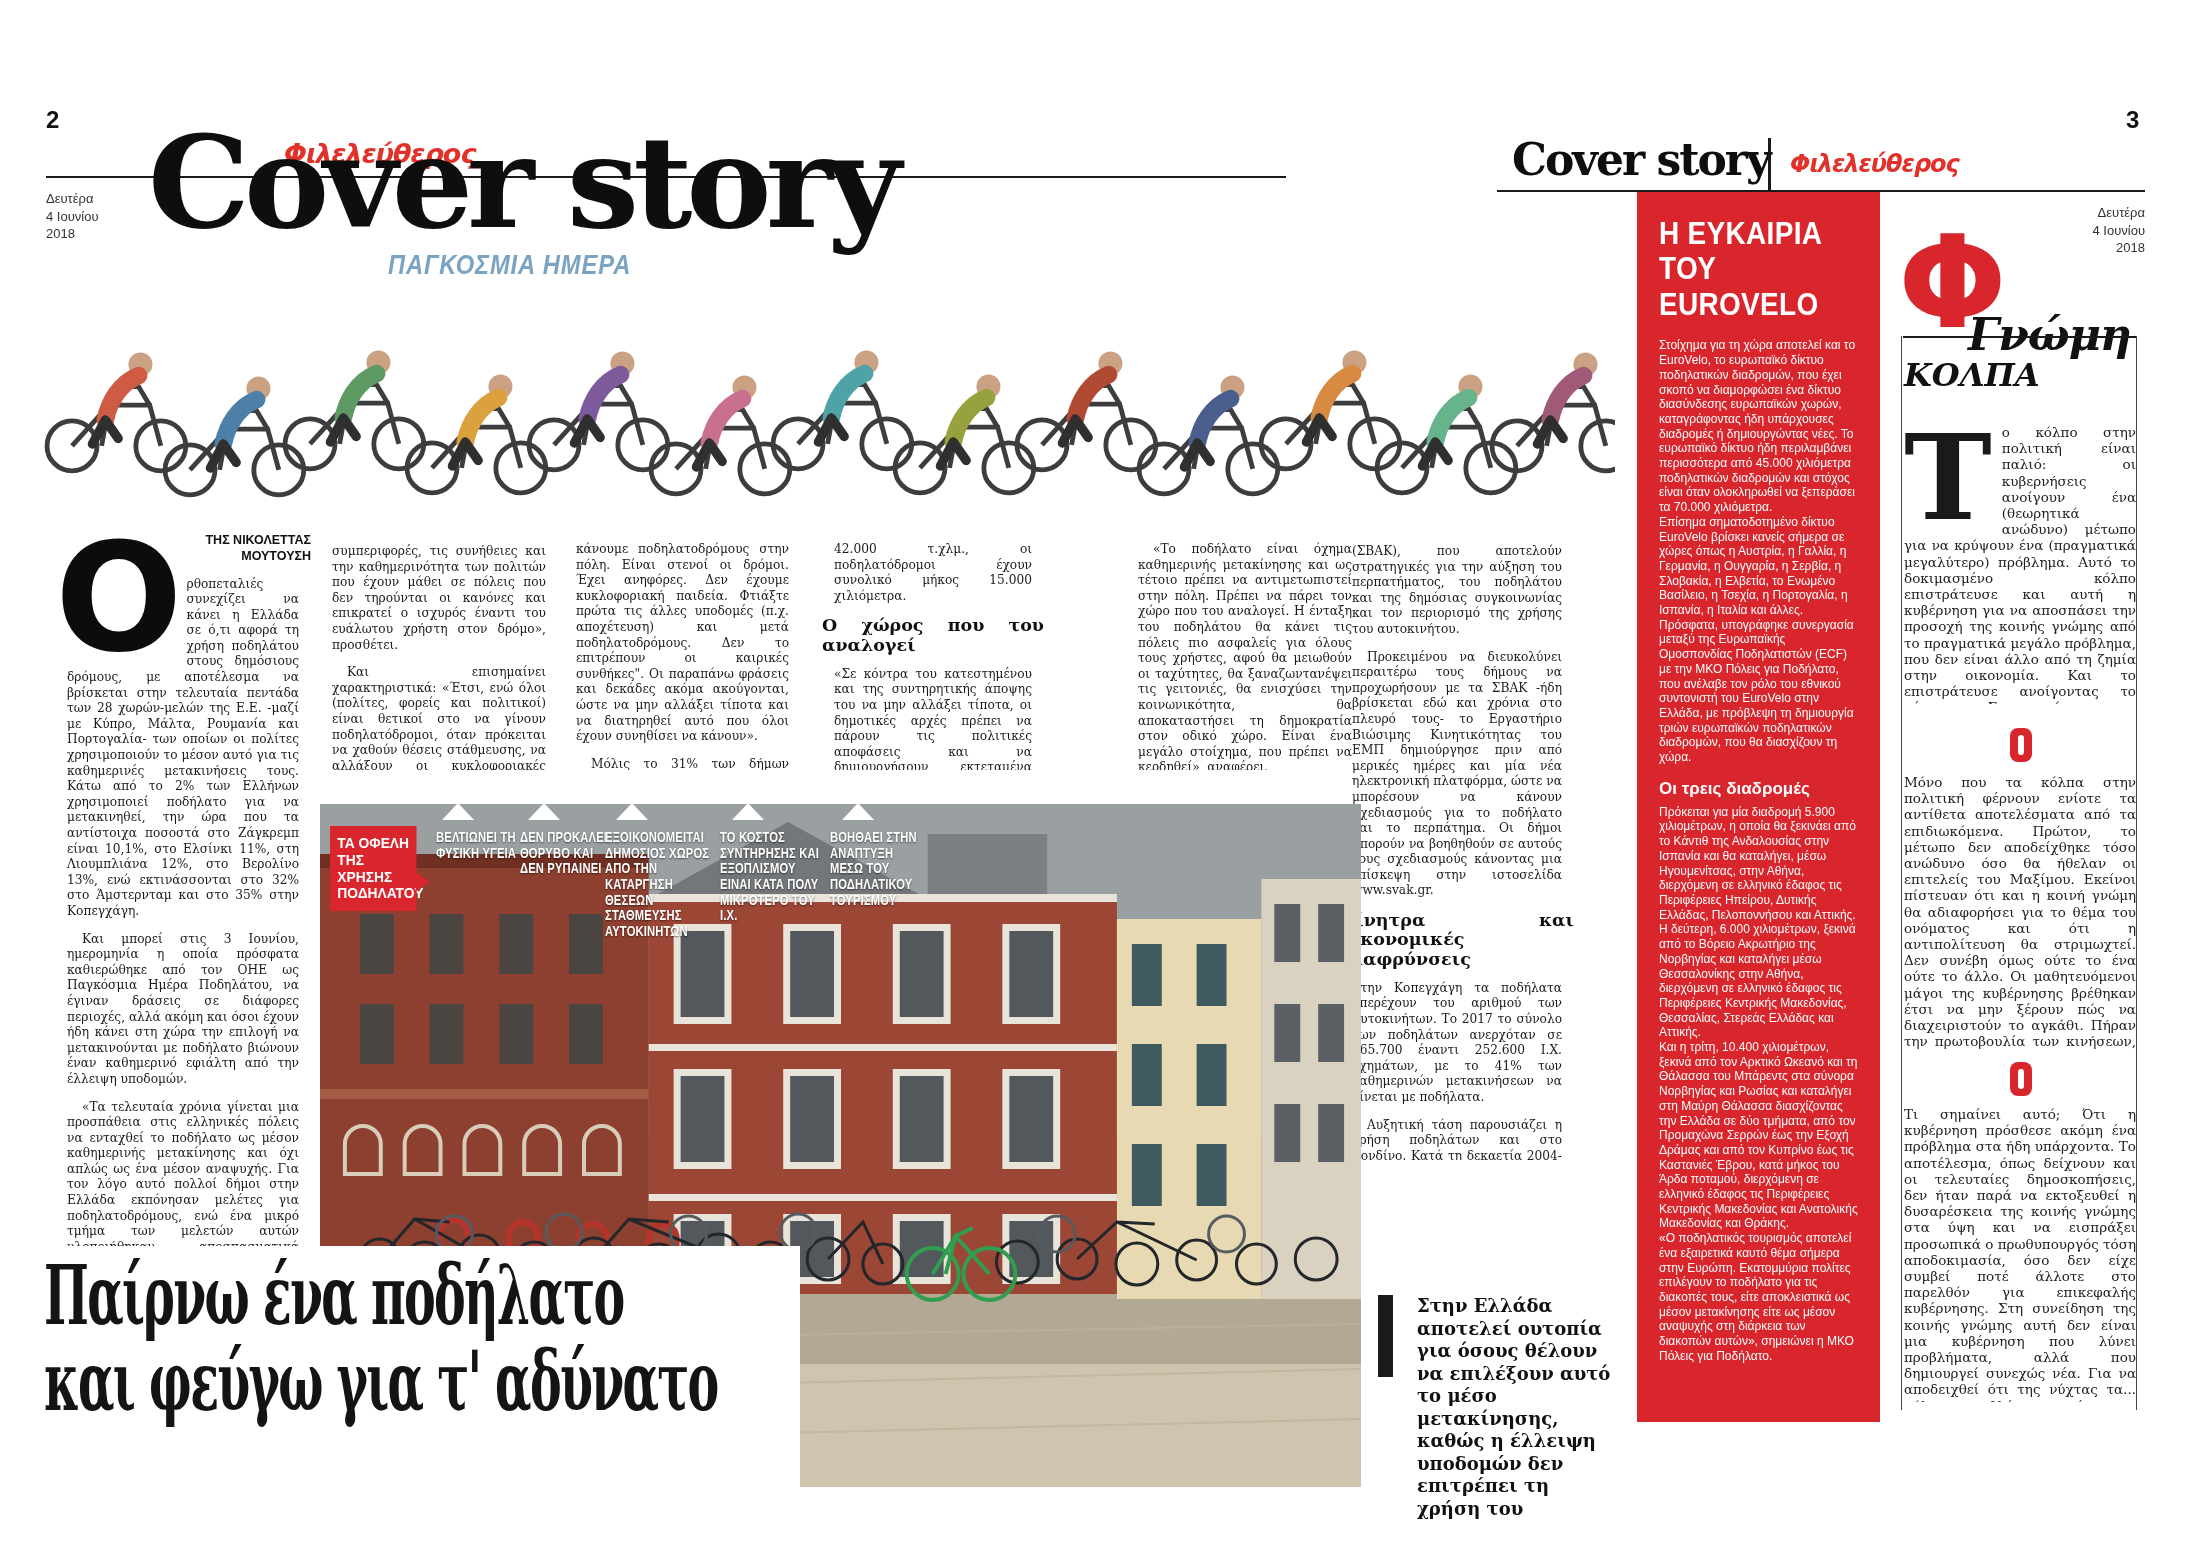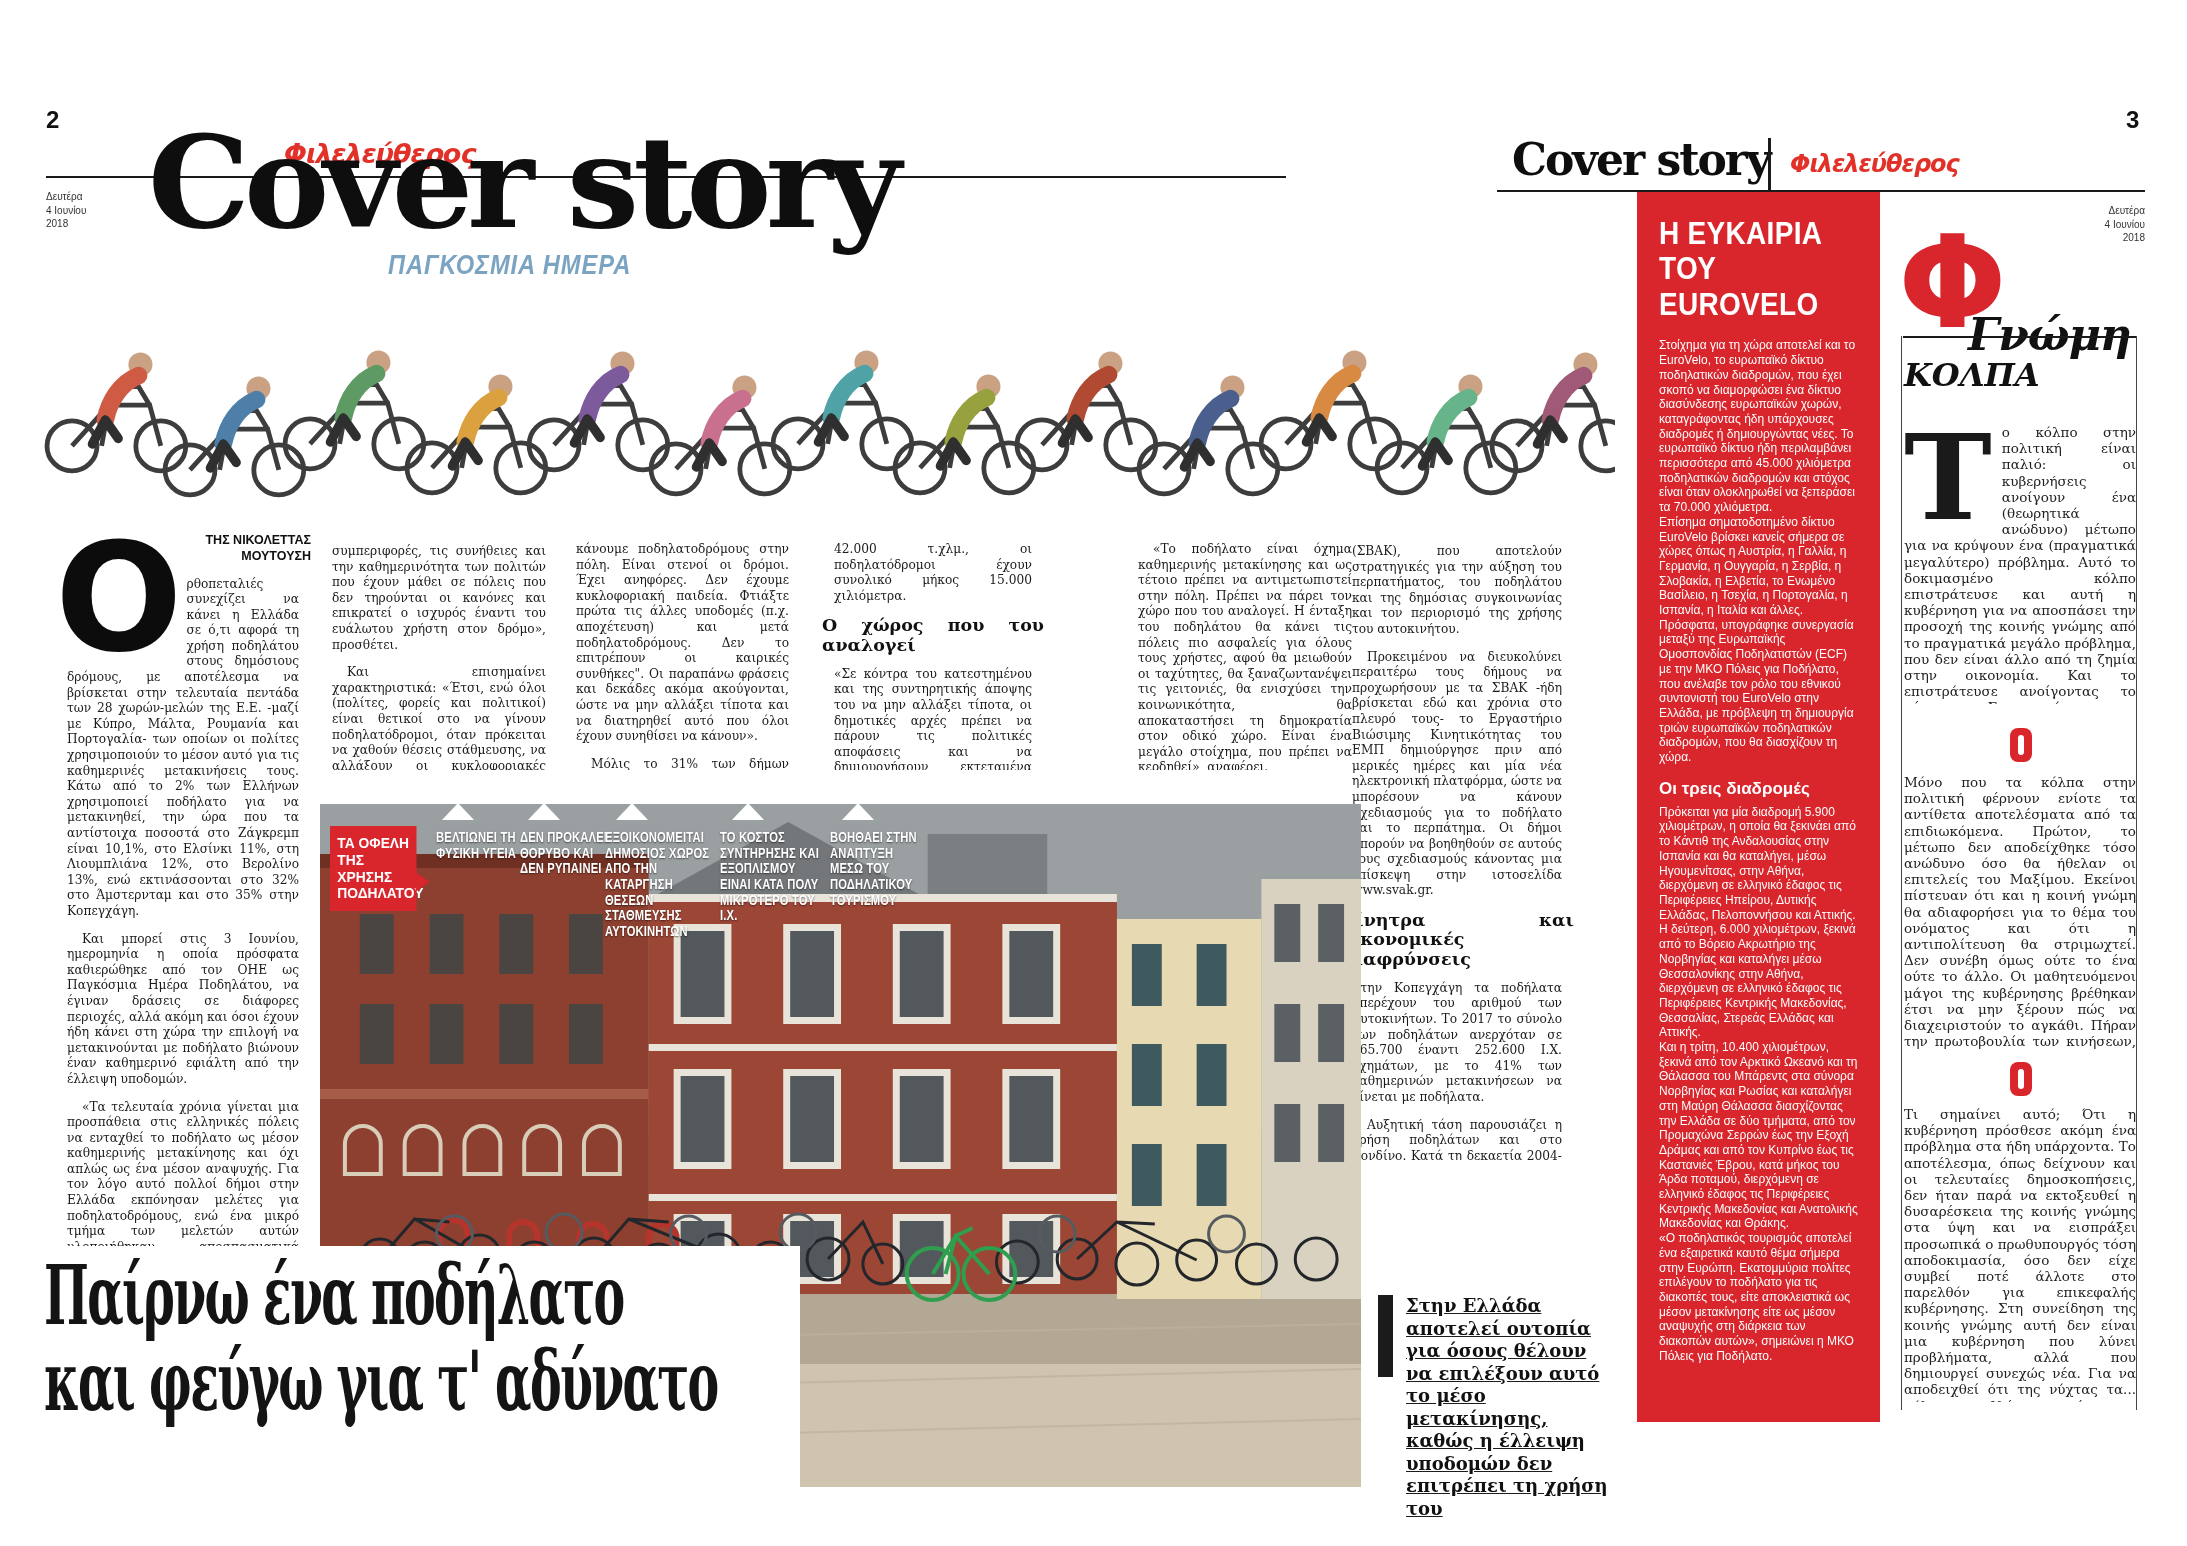--- a/index.html
+++ b/index.html
@@ -2,21 +2,21 @@
 <html><head>
 <meta charset="utf-8">
 <style>
   html,body{margin:0;padding:0;background:#e8e8e8;}
   #canvas{position:relative;width:2187px;height:1546px;background:#ffffff;overflow:hidden;
           font-family:"Liberation Sans",sans-serif;color:#1c1c1c;}
   .abs{position:absolute;}
 
   
   .pagenum{font-weight:bold;font-size:24px;color:#111;}
-  .dateblock{font-size:10px;line-height:1.35;color:#333;}
+  .dateblock{font-size:13px;line-height:1.35;color:#333;}
   .brand{color:#e23128;font-style:italic;font-weight:bold;font-size:27px;letter-spacing:-1px;
          font-family:"DejaVu Sans",sans-serif;}
   .rule{background:#1a1a1a;height:2px;}
   .vrule{background:#1a1a1a;width:2px;}
   .coverstory{font-family:"DejaVu Serif",serif;font-weight:bold;color:#0e0e0e;}
   #lp-title{font-size:128px;letter-spacing:-6px;line-height:1;}
   #rp-title{font-size:44px;letter-spacing:-2px;line-height:1;}
   #lp-kicker{color:#7aa4c2;font-weight:bold;font-style:italic;font-size:27px;letter-spacing:1px;
              transform:scaleX(.88);transform-origin:left top;white-space:nowrap;}
 
@@ -47,21 +47,21 @@
           border-right:16px solid transparent;border-bottom:17px solid #fff;top:-1px;}
   #bubble{position:absolute;background:#d9252c;color:#fff;font-weight:bold;font-size:15px;
           line-height:1.12;width:78px;padding:9px 8px;transform:scaleX(.92);transform-origin:left top;
           font-family:"Liberation Sans",sans-serif;}
   #bubble:after{content:"";position:absolute;right:-14px;top:54%;width:0;height:0;
           border-top:10px solid transparent;border-bottom:10px solid transparent;
           border-left:15px solid #d9252c;}
   #headline-mask{background:#fff;}
 
   
-  #pullquote{display:flex;gap:13px;text-decoration:underline;}
+  #pullquote{display:flex;gap:24px;}
   #pq-bar{width:15px;height:82px;background:#1b1b1b;flex:none;}
   #pq-text{font-family:"DejaVu Serif",serif;font-weight:bold;font-size:18px;line-height:22.5px;color:#111;}
 
   
   #sidebar{left:1637px;top:192px;width:243px;height:1230px;background:#d9252c;color:#fff;
            box-sizing:border-box;padding:24px 20px 0 22px;overflow:hidden;}
   #sb-title{font-weight:bold;font-size:28px;line-height:1.1;letter-spacing:.3px;
             transform:scaleY(1.15);transform-origin:left top;margin-bottom:30px;
             font-family:"Liberation Sans",sans-serif;}
   #sidebar p{margin:0;font-size:12px;line-height:14.7px;text-align:left;}

